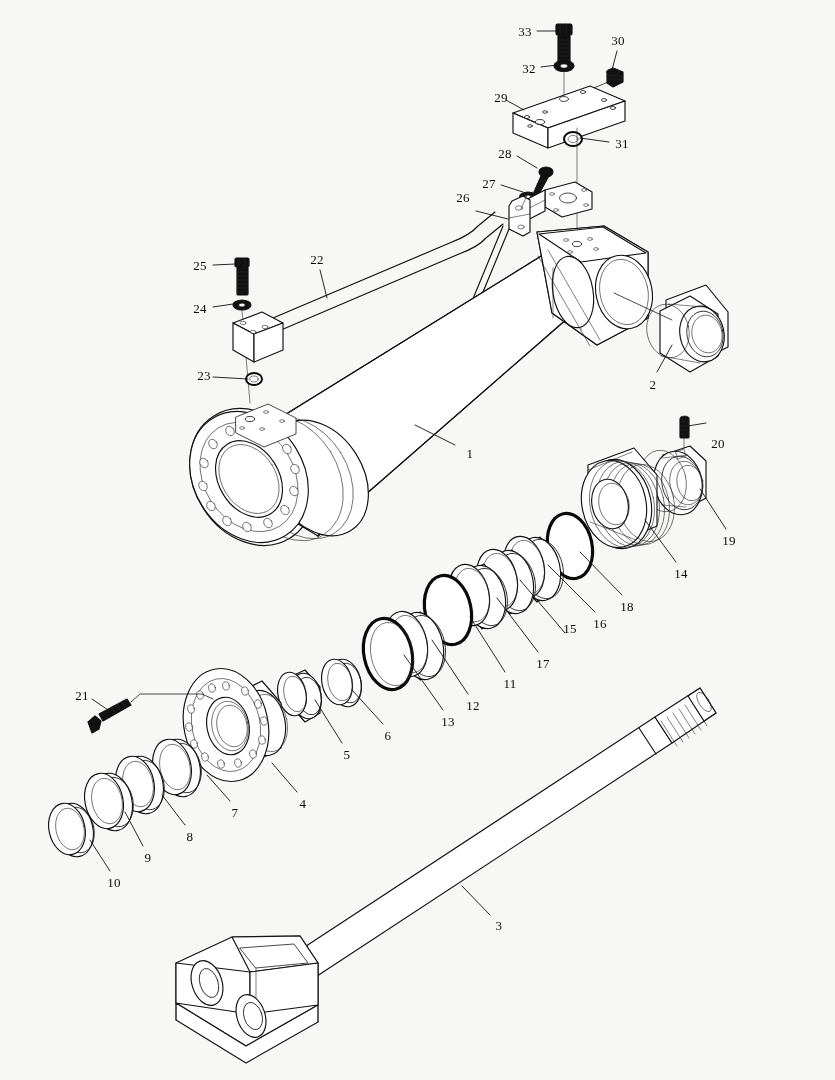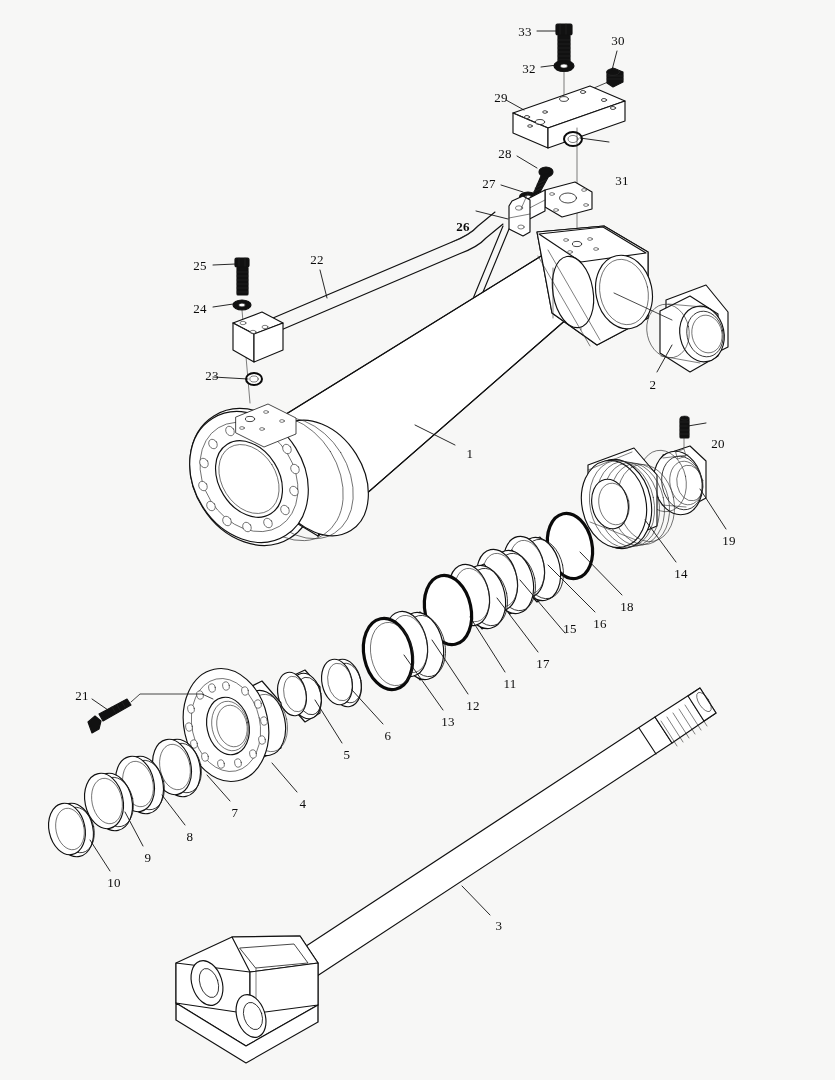--- a/index.html
+++ b/index.html
@@ -531,26 +531,26 @@
       <div class="callout-label" style="left: 448px; top: 721px;">13</div>
       <div class="callout-label" style="left: 681px; top: 573px;">14</div>
       <div class="callout-label" style="left: 570px; top: 628px;">15</div>
       <div class="callout-label" style="left: 600px; top: 623px;">16</div>
       <div class="callout-label" style="left: 543px; top: 663px;">17</div>
       <div class="callout-label" style="left: 627px; top: 606px;">18</div>
       <div class="callout-label" style="left: 729px; top: 540px;">19</div>
       <div class="callout-label" style="left: 718px; top: 443px;">20</div>
       <div class="callout-label" style="left: 82px; top: 695px;">21</div>
       <div class="callout-label" style="left: 317px; top: 259px;">22</div>
-      <div class="callout-label" style="left: 212px; top: 375px;">23</div>
+      <div class="callout-label" style="left: 204px; top: 375px;">23</div>
       <div class="callout-label" style="left: 200px; top: 308px;">24</div>
       <div class="callout-label" style="left: 200px; top: 265px;">25</div>
-      <div class="callout-label" style="left: 463px; top: 226px; font-weight: bold;">26</div>
+      <div class="callout-label" style="left: 463px; top: 197px;">26</div>
       <div class="callout-label" style="left: 489px; top: 183px;">27</div>
       <div class="callout-label" style="left: 505px; top: 153px;">28</div>
       <div class="callout-label" style="left: 494px; top: 97px; margin-left: 7px;">29</div>
       <div class="callout-label" style="left: 618px; top: 40px;">30</div>
-      <div class="callout-label" style="left: 622px; top: 143px; margin-top: 37px;">31</div>
+      <div class="callout-label" style="left: 622px; top: 143px;">31</div>
       <div class="callout-label" style="left: 529px; top: 68px;">32</div>
       <div class="callout-label" style="left: 525px; top: 31px;">33</div>
     </div>
 
 </div>
 
 </body></html>

